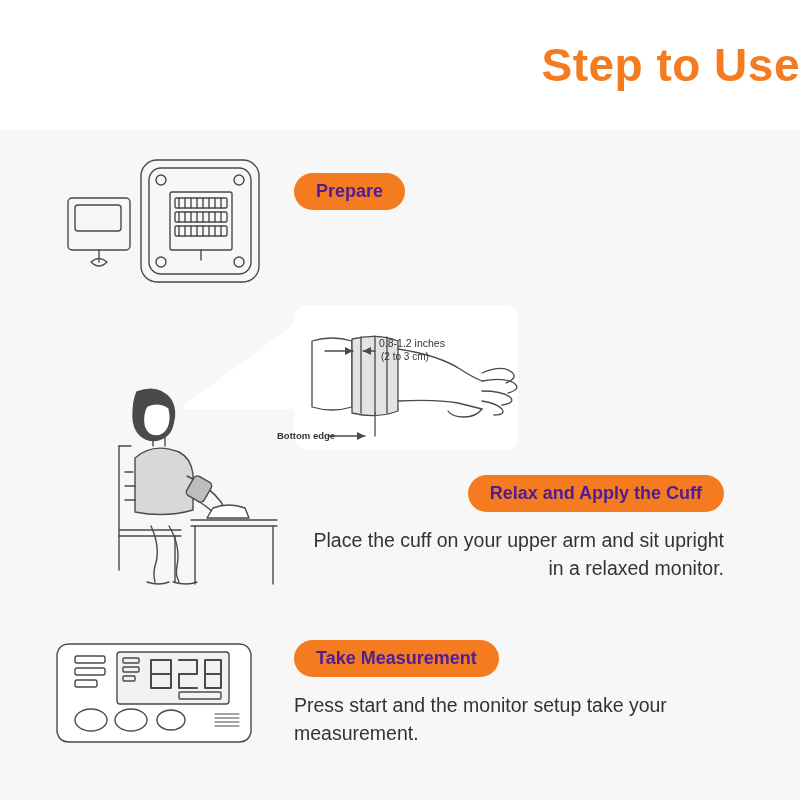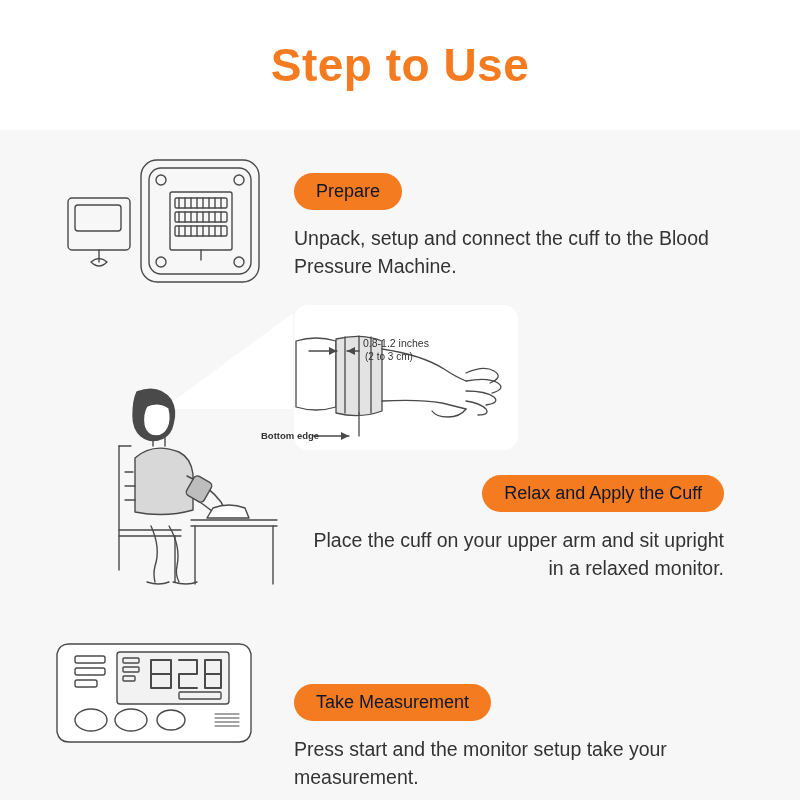--- a/index.html
+++ b/index.html
@@ -22,21 +22,21 @@
   }
   .header {
     position: absolute;
     left: 0;
     top: 0;
     width: 800px;
     height: 130px;
     background: #ffffff;
     display: flex;
     align-items: center;
-    justify-content: center;
+    justify-content: flex-end;
   }
   .title {
     font-size: 46px;
     font-weight: bold;
     color: #f47b20;
     letter-spacing: 0.5px;
     line-height: 1;
   }
   .body-area {
     position: absolute;
@@ -44,51 +44,51 @@
     top: 130px;
     width: 800px;
     height: 670px;
     background: #f7f7f7;
   }
 
   
   .pill {
     display: inline-block;
     background: #f47b20;
-    color: #0f172a;
+    color: #4c1d95;
     font-size: 18px;
-    font-weight: normal;
+    font-weight: bold;
     padding: 9px 22px 10px 22px;
     border-radius: 22px;
     line-height: 1;
     white-space: nowrap;
   }
   .desc {
     color: #333333;
     font-size: 19.5px;
     line-height: 1.45;
     margin-top: 14px;
     max-width: 430px;
   }
 
   .step {
     position: absolute;
   }
   #step-1 { left: 294px; top: 43px; }
   #step-2 { left: 294px; top: 345px; text-align: right; }
-  #step-3 { left: 294px; top: 510px; margin-top: 44px; }
+  #step-3 { left: 294px; top: 510px; }
 
   
   .illus {
     position: absolute;
   }
   #illus-1 { left: 55px; top: 20px; width: 220px; height: 140px; }
   #illus-2 { left: 95px; top: 250px; width: 180px; height: 210px; }
   #illus-3 { left: 55px; top: 500px; width: 210px; height: 130px; }
-  #illus-cuff { left: 163px; top: 175px; width: 365px; height: 145px; }
+  #illus-cuff { left: 179px; top: 175px; width: 365px; height: 145px; }
 
   svg { display: block; overflow: visible; }
 
   .white-card {
     position: absolute;
     left: 294px;
     top: 175px;
     width: 224px;
     height: 145px;
     background: #ffffff;
@@ -129,21 +129,20 @@
           <path d="M124 48 v10 M130 48 v10 M136 48 v10 M142 48 v10 M148 48 v10 M154 48 v10 M160 48 v10 M166 48 v10"></path>
           <path d="M124 62 v10 M130 62 v10 M136 62 v10 M142 62 v10 M148 62 v10 M154 62 v10 M160 62 v10 M166 62 v10"></path>
           <path d="M124 76 v10 M130 76 v10 M136 76 v10 M142 76 v10 M148 76 v10 M154 76 v10 M160 76 v10 M166 76 v10"></path>
           <path d="M146 100 v10"></path>
         </g>
       </svg>
     </div>
 
     <div class="step" id="step-1">
       <span class="pill">Prepare</span>
-      <div class="desc">Unpack, setup and connect the cuff to the Blood Pressure Machine.</div>
     </div>
 
     <div class="white-card"></div>
 
     <div class="illus" id="illus-cuff">
       <svg width="365" height="150" viewBox="0 0 365 150">
 
         <polygon points="0,104 130,8 130,104" fill="#ffffff" stroke="none"></polygon>
         <g fill="none" stroke="#4a4a4a" stroke-width="1.3" stroke-linejoin="round" stroke-linecap="round">
 

